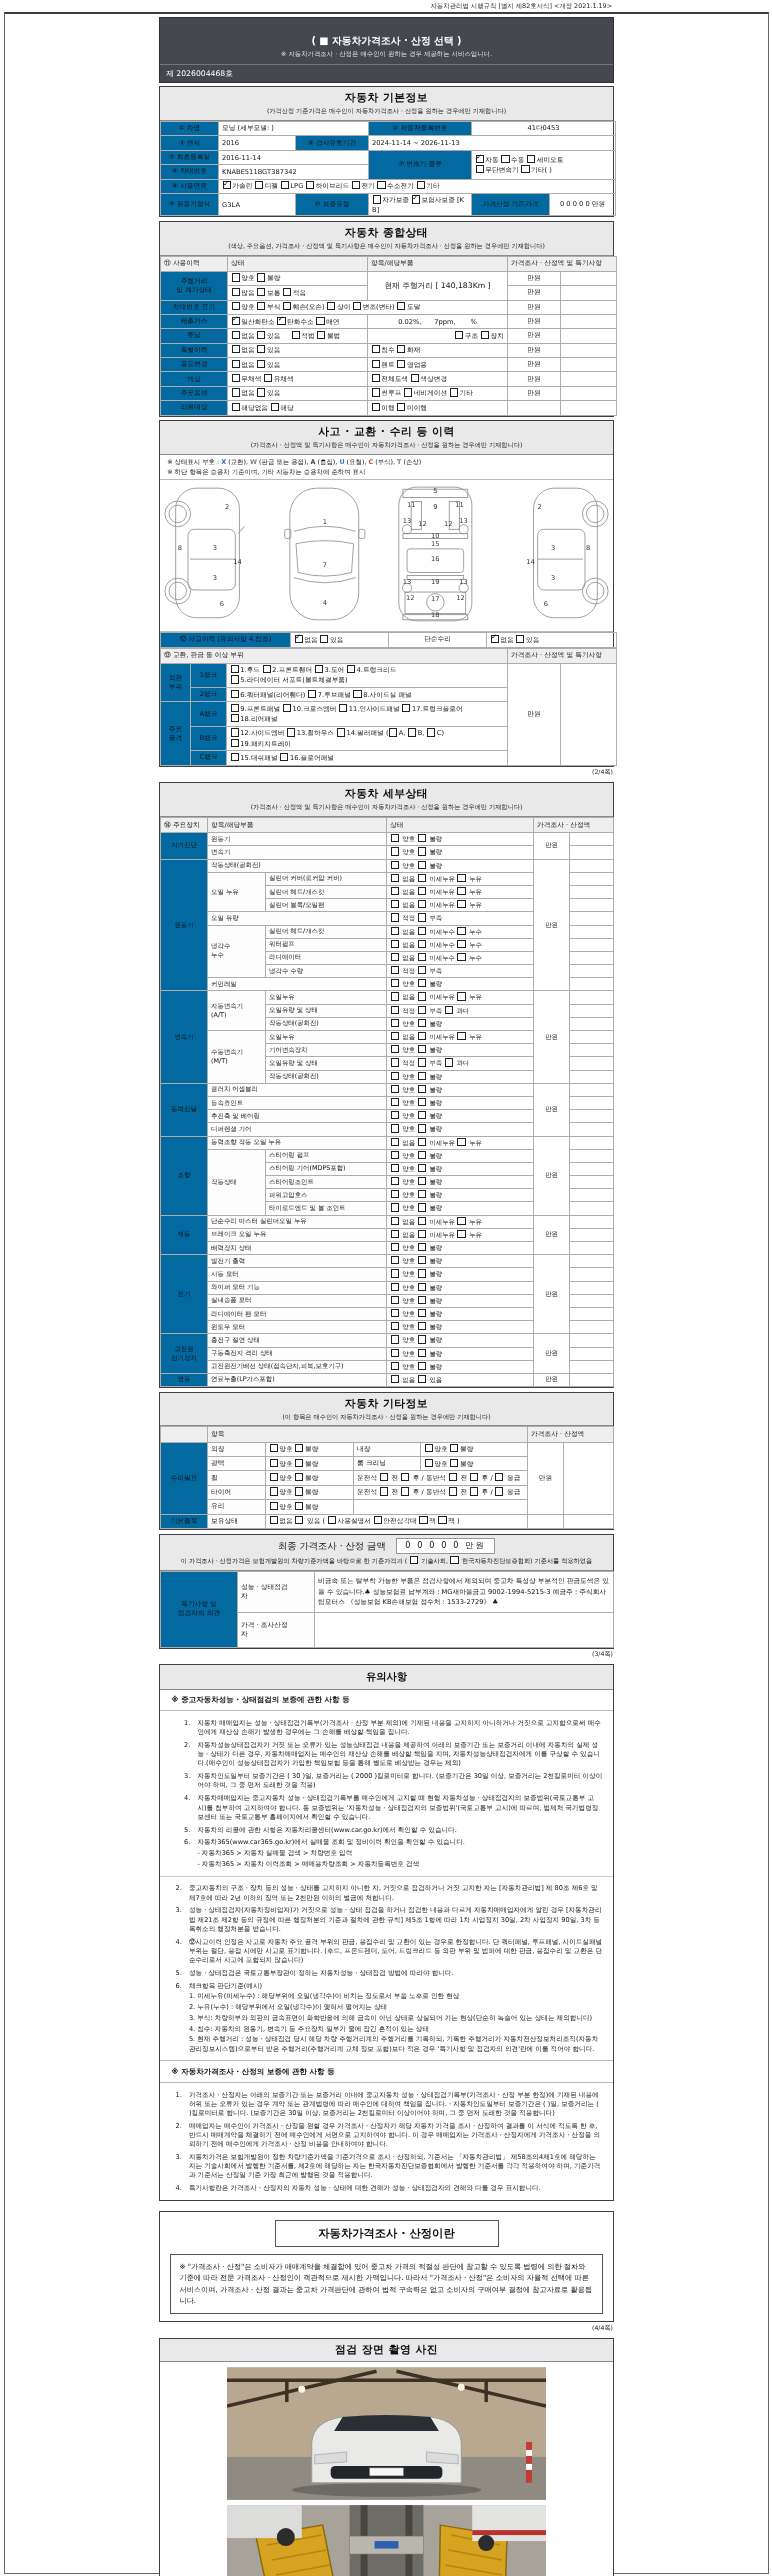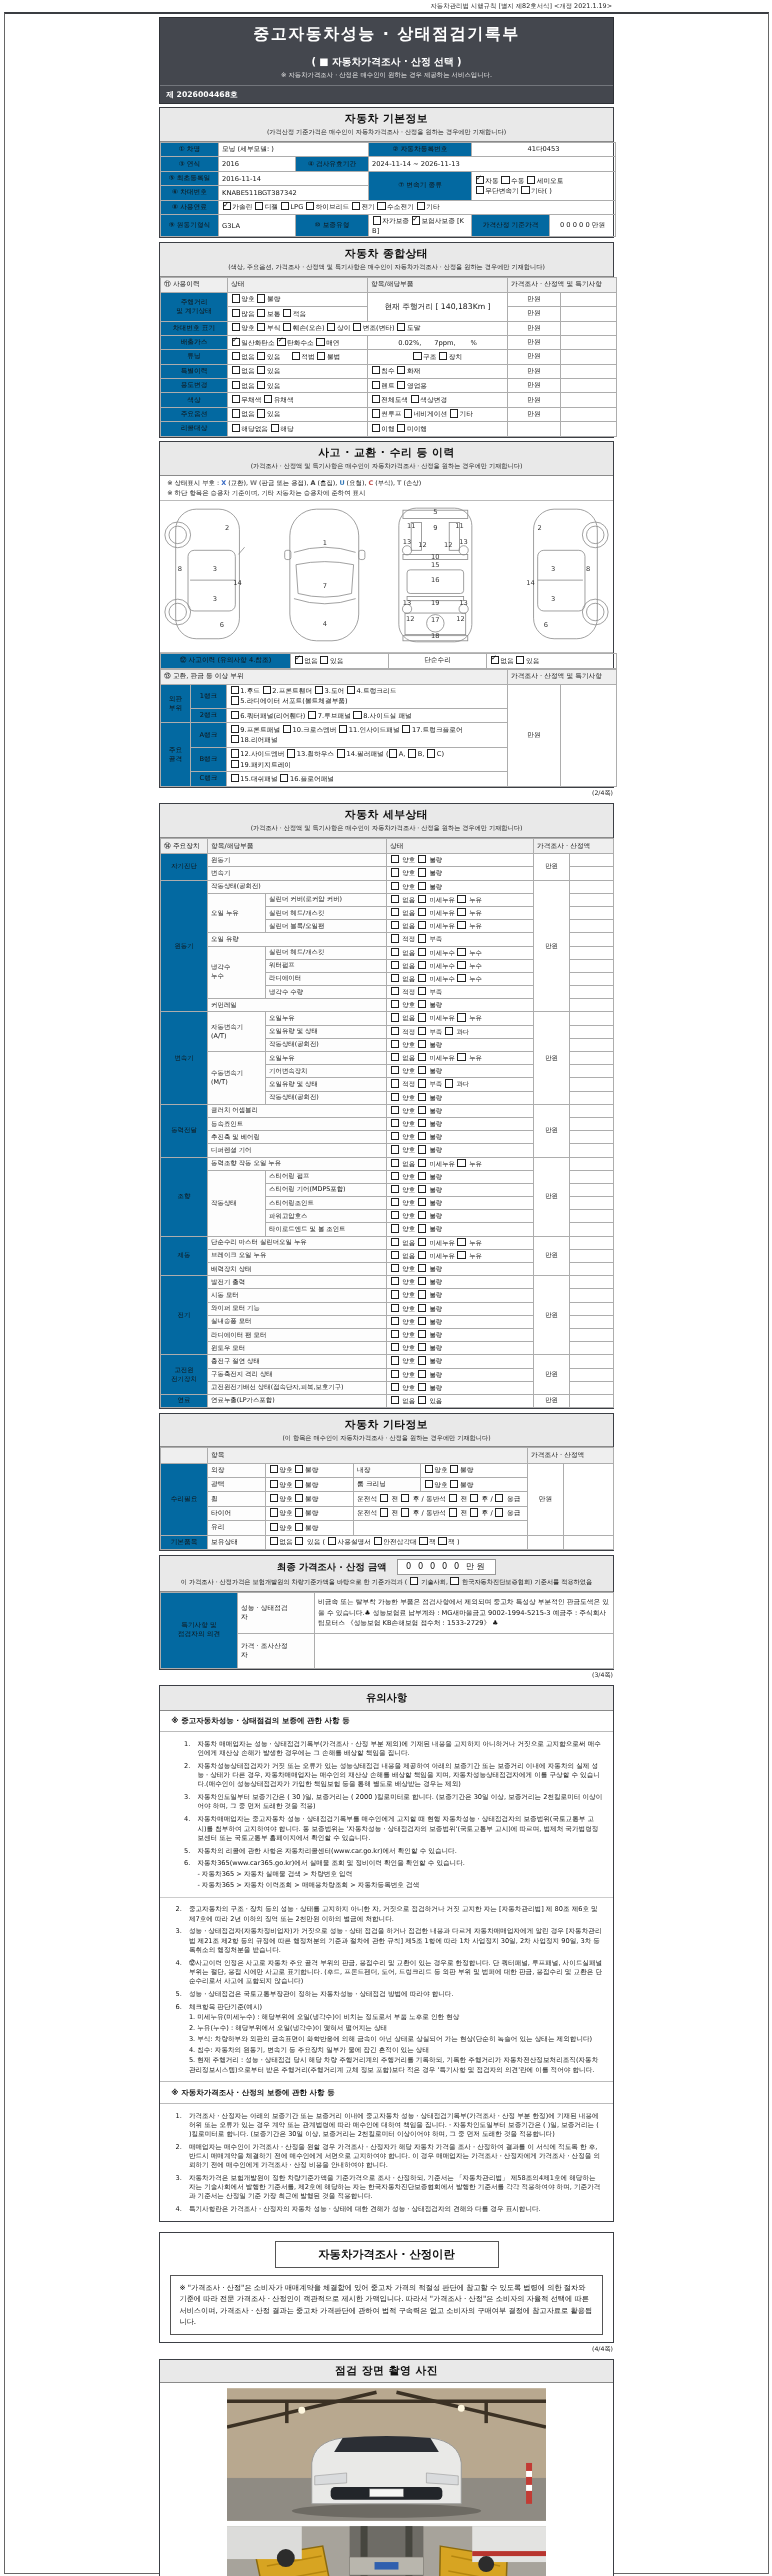--- a/index.html
+++ b/index.html
@@ -9,60 +9,60 @@
   .page-border{position:absolute;left:4.1px;right:4.1px;top:12.4px;bottom:2.1px;
        border:0.5px solid #666;border-top:2.1px solid #3a3d42;pointer-events:none}
   .top-note{position:absolute;top:1.5px;right:161px;font-size:6.4px;color:#222}
   .content{width:455px;margin:0 auto;padding-top:16.5px;position:relative}
 
   
   .dark-head{background:#44474e;color:#fff;padding:6.2px 0 0 0;border:0.5px solid #2e3136}
   .dh-t1{text-align:center;font-size:16px;font-weight:bold;letter-spacing:1.5px}
   .dh-t2{text-align:center;font-size:9.8px;font-weight:bold;margin-top:11px}
   .dh-t3{text-align:center;font-size:6.4px;margin-top:2.6px;color:#e9e9e9}
-  .doc-no{border-top:0.5px solid #73767c;margin-top:5.2px;padding:3.1px 6.2px;font-size:7.7px;font-weight:bold}
+  .doc-no{border-top:0.5px solid #73767c;margin-top:5.2px;padding:3.1px 6.2px;font-size:7.7px;font-weight:normal}
 
   
   .sec{border:1px solid #3c3f45;margin-top:3.6px;background:#fff}
   .sec-head{background:#e9e9e9;padding:4.1px 2.1px 3.6px;border-bottom:0.5px solid #8a8a8a;text-align:center}
   .sec-title{font-size:10.8px;font-weight:bold;letter-spacing:0.5px}
   .sec-sub{font-size:6.2px;margin-top:2.1px;color:#222}
   .pgmark{font-size:6.2px;text-align:right;padding:1.5px 1px;color:#222}
 
   table{border-collapse:collapse;width:100%;table-layout:fixed}
   td,th{border:0.5px solid #adadad;padding:1.5px 3.1px;font-size:6.7px;vertical-align:middle;
         word-break:break-all;overflow:hidden}
   th{background:#efefef;font-weight:normal;text-align:left;padding:2.6px 3.1px}
   tr{height:14.4px}
   td.g{background:#0369a1;text-align:center}
   td.l{background:#fdfdfd}
   td.p{text-align:center}
   td.b{background:#fff}
   .ctr{text-align:center}
-  .rt{text-align:center}
+  .rt{text-align:right}
   .pre{white-space:pre-line}
   .sep{border-top:1px solid #5f5f5f}
   .mileage{font-size:7.7px}
   .t-detail td{font-size:6.4px;padding:1px 3.1px}
   .t-detail tr{height:13px}
 
   
   .cb{display:inline-block;width:6.2px;height:6.2px;border:0.8px solid #222;margin:0 1.5px -1px 0.5px;
       position:relative;background:#fff}
   .cb .tk{position:absolute;left:-0.5px;top:-3.6px;font-size:7.2px;font-weight:bold;color:#000}
 
   
   .acc-notes{padding:3.1px 7.2px 1px;font-size:6.4px;line-height:1.55;border-bottom:0.5px solid #bbb}
   .dgm-wrap{padding:2.1px 0;text-align:center;border-bottom:0.5px solid #bbb}
   svg text{font-family:"DejaVu Sans","Liberation Sans",sans-serif;font-size:13px;fill:#333}
   .dgm path,.dgm rect,.dgm circle,.dgm ellipse,.dgm line{fill:none;stroke:#8c8c8c;stroke-width:1.6}
 
   
   .final-band{background:#e9e9e9;border-bottom:0.5px solid #8a8a8a;padding:3.1px 5.2px;text-align:center}
-  .final-line1{font-size:9.3px;font-weight:bold}
+  .final-line1{font-size:9.3px;font-weight:normal}
   .price-box{display:inline-block;background:#fff;border:0.5px solid #999;padding:1.5px 8.2px;
              font-size:8.2px;margin-left:8.2px;letter-spacing:2.1px}
   .final-note{font-size:6.2px;margin-top:2.6px}
 
   
   .nt-head{padding:5.2px 0 4.6px;text-align:center;font-size:10.3px;font-weight:bold;
            background:#e9e9e9;border-bottom:0.5px solid #8a8a8a}
   .nt-sec{padding:5.2px 11.3px;border-bottom:0.5px solid #bbb;font-size:7.5px;font-weight:bold}
   .nt-list{padding:4.1px 10.3px 3.1px 15.5px}
   .nt-list.inner{padding-left:24px}
@@ -83,21 +83,20 @@
 </style>
 </head>
 <body>
 
 <div class="page-border"></div>
 <div class="top-note">자동차관리법 시행규칙 [별지 제82호서식] &lt;개정 2021.1.19&gt;</div>
 
 <div class="content">
 
   <div class="dark-head">
-    <div class="dh-t1">중고자동차성능 · 상태점검기록부</div>
     <div class="dh-t2">( ■ 자동차가격조사 · 산정 선택 )</div>
     <div class="dh-t3">※ 자동차가격조사 · 산정은 매수인이 원하는 경우 제공하는 서비스입니다.</div>
     <div class="doc-no">제 2026004468호</div>
   </div>
 
   <div class="sec">
     <div class="sec-head">
       <div class="sec-title">자동차 기본정보</div>
       <div class="sec-sub">(가격산정 기준가격은 매수인이 자동차가격조사 · 산정을 원하는 경우에만 기재합니다)</div>
     </div>

